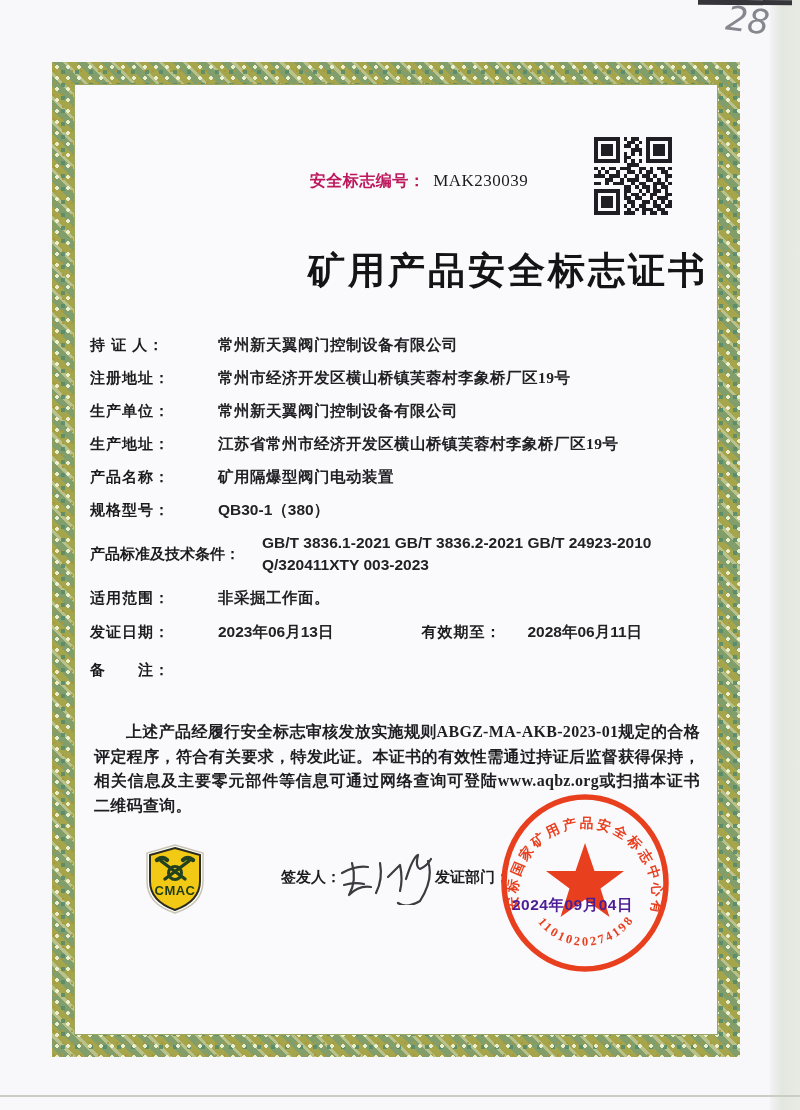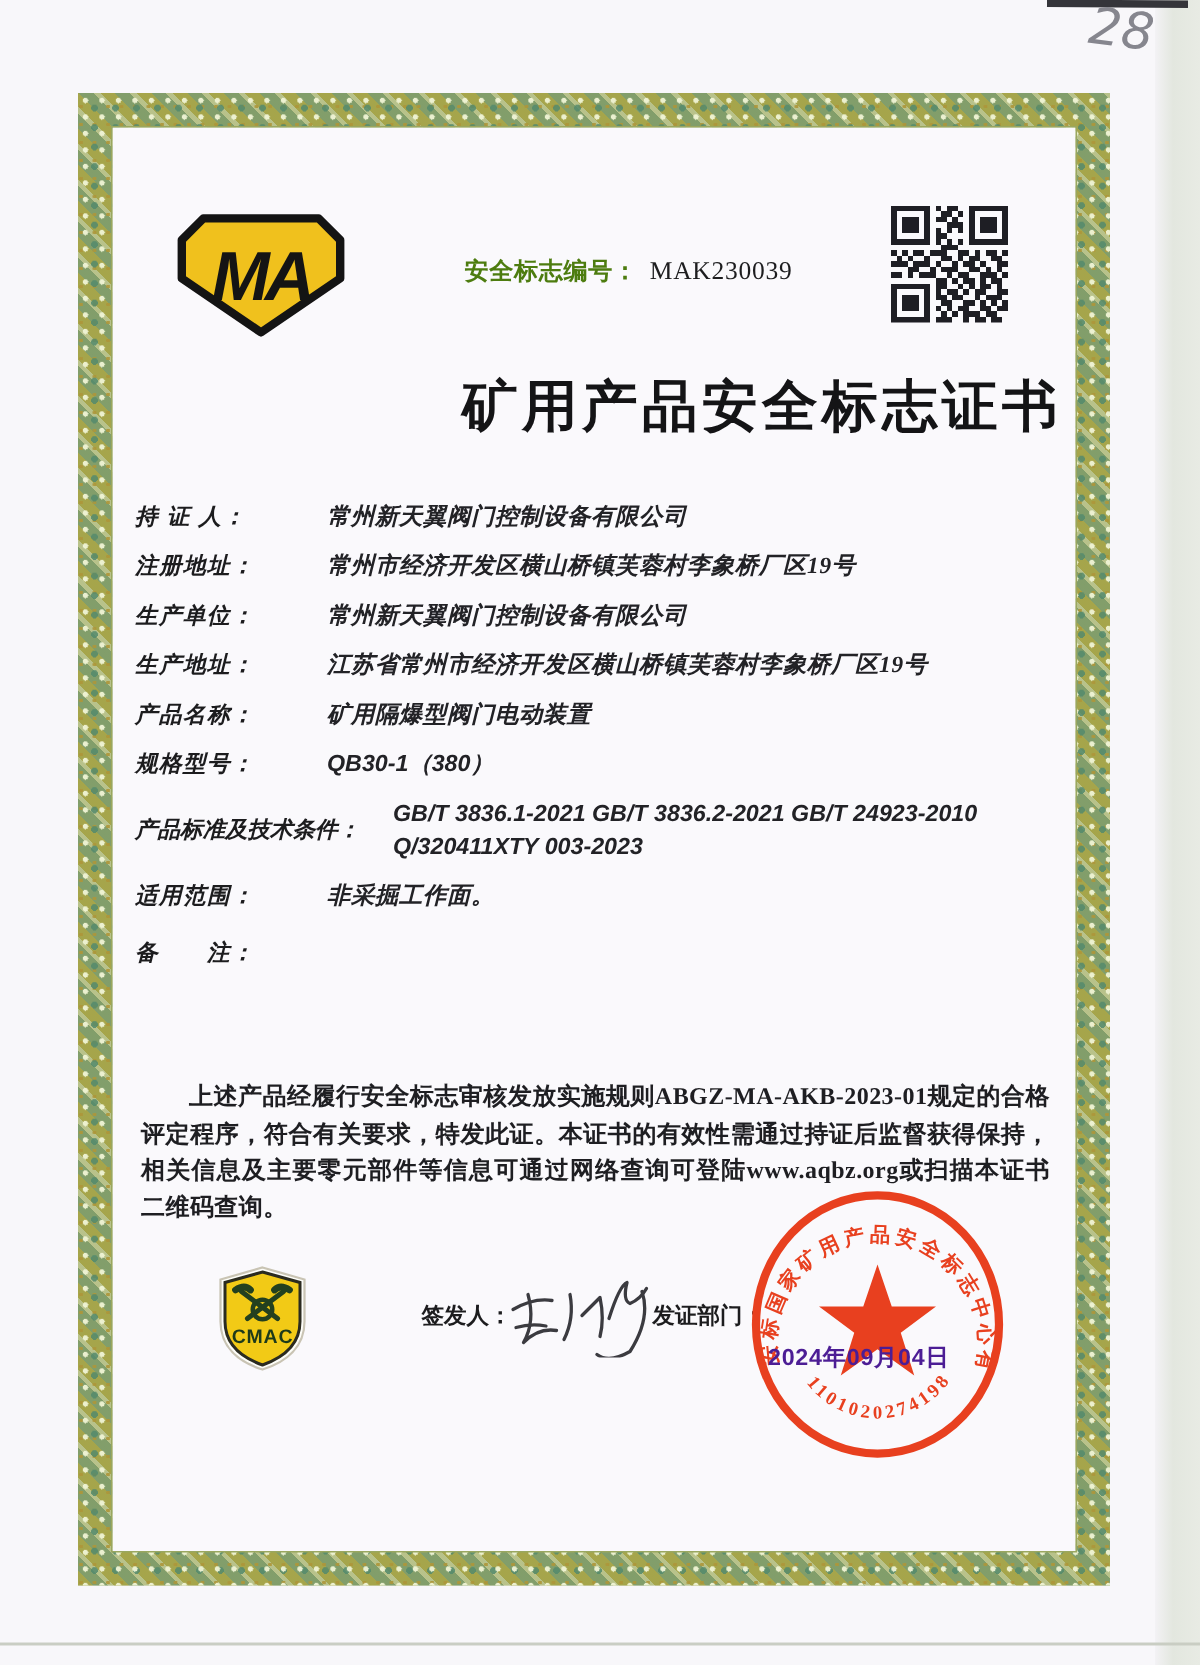--- a/index.html
+++ b/index.html
@@ -22,29 +22,29 @@
       radial-gradient(circle 4px at 11px 10px, rgba(84,138,108,.85) 55%, transparent 60%),
       radial-gradient(circle 2px at 2px 9px, rgba(173,150,58,.9) 60%, transparent 65%),
       repeating-linear-gradient(45deg, rgba(181,166,58,.5) 0 7px, rgba(110,152,121,.5) 7px 14px, rgba(236,239,208,.4) 14px 17px);
     background-size:11px 11px,14px 13px,9px 12px,auto;}
   .frame-inner{width:100%;height:100%;box-sizing:border-box;background:#faf9fc;
     border:7px solid #faf9fc;outline:1px solid #9aa75f;}
 
   
   .ma-logo{position:absolute;left:118px;top:142px;}
   .certno-row{position:absolute;left:52px;top:171px;width:688px;text-align:center;padding-left:46px;box-sizing:border-box;}
-  .certno-label{font-size:16px;font-weight:700;color:#4d7c0f;letter-spacing:.5px;}
+  .certno-label{font-size:16px;font-weight:700;color:#be185d;letter-spacing:.5px;}
   .certno-value{font-size:17px;color:#1d1d1f;font-family:"Liberation Serif",serif;margin-left:8px;letter-spacing:.5px;text-align:center;}
   .qr{position:absolute;left:594px;top:137px;width:78px;height:78px;}
   .qr svg{shape-rendering:crispEdges;}
   .title{position:absolute;left:52px;top:246px;width:608px;text-align:right;
     font-size:37px;font-weight:900;color:#141416;letter-spacing:3px;padding-left:48px;}
 
   
-  .fields{position:absolute;left:90px;top:334px;width:585px;color:#1c1c1e;font-style:italic;}
+  .fields{position:absolute;left:90px;top:334px;width:585px;color:#1c1c1e;}
   .f-row{display:flex;align-items:flex-start;margin-bottom:11px;line-height:22px;}
   .lbl{flex:none;width:128px;font-size:15px;font-weight:700;letter-spacing:1px;color:#1c1c1e;}
   .val{font-size:15.5px;font-weight:700;font-family:"Liberation Serif",serif;color:#222226;letter-spacing:.5px;}
   .val-code{font-family:"Liberation Sans",sans-serif;letter-spacing:0;}
   .lbl-std{width:172px;letter-spacing:0;align-self:center;}
   .row-std .val{width:398px;line-height:22px;}
   .row-issue .val{width:152px;}
   .lbl-valid{width:auto;margin-left:56px;margin-right:26px;}
   .mt-sm{margin-top:4px;}
   .mt-md{margin-top:12px;}
@@ -69,26 +69,20 @@
 
   <div class="scan-band-right"></div>
   <div class="scan-mark-top"></div>
   <div class="scan-line-bottom"></div>
   <div class="pencil-number">28</div>
 
   <div class="frame">
     <div class="frame-inner"></div>
   </div>
 
-  <div class="ma-logo">
-    <svg width="112" height="84" viewBox="0 0 140 104">
-      <polygon points="22,4 118,4 136,22 136,54 70,99 4,54 4,22" fill="#f0c11d" stroke="#141414" stroke-width="7" stroke-linejoin="round"></polygon>
-      <text x="70" y="72" text-anchor="middle" font-family="Liberation Sans, sans-serif" font-size="58" font-weight="900" font-style="italic" letter-spacing="-4" fill="#141414">MA</text>
-    </svg>
-  </div>
 
   <div class="certno-row">
     <span class="certno-label">安全标志编号：</span><span class="certno-value">MAK230039</span>
   </div>
 
   <div class="qr">
     <svg width="78" height="78" viewBox="0 0 21 21">
         <g id="qr-modules" fill="#1e1e24">
           <rect x="0" y="0" width="1" height="1"></rect>
           <rect x="1" y="0" width="1" height="1"></rect>
@@ -364,20 +358,26 @@
       <span class="val val-code">QB30-1（380）</span>
     </div>
     <div class="f-row row-std mt-sm">
       <span class="lbl lbl-std">产品标准及技术条件：</span>
       <span class="val val-code">GB/T 3836.1-2021 GB/T 3836.2-2021 GB/T 24923-2010 Q/320411XTY 003-2023</span>
     </div>
     <div class="f-row mt-sm">
       <span class="lbl">适用范围：</span>
       <span class="val">非采掘工作面。</span>
     </div>
+    <div class="f-row row-issue mt-md">
+      <span class="lbl">发证日期：</span>
+      <span class="val val-code">2023年06月13日</span>
+      <span class="lbl lbl-valid">有效期至：</span>
+      <span class="val val-code">2028年06月11日</span>
+    </div>
     <div class="f-row mt-lg">
       <span class="lbl">备　　注：</span>
       <span class="val"></span>
     </div>
   </div>
 
   <div class="statement">上述产品经履行安全标志审核发放实施规则ABGZ-MA-AKB-2023-01规定的合格评定程序，符合有关要求，特发此证。本证书的有效性需通过持证后监督获得保持，相关信息及主要零元部件等信息可通过网络查询可登陆www.aqbz.org或扫描本证书二维码查询。</div>
 
   <div class="cmac">
     <svg width="64" height="72" viewBox="0 0 64 72">

